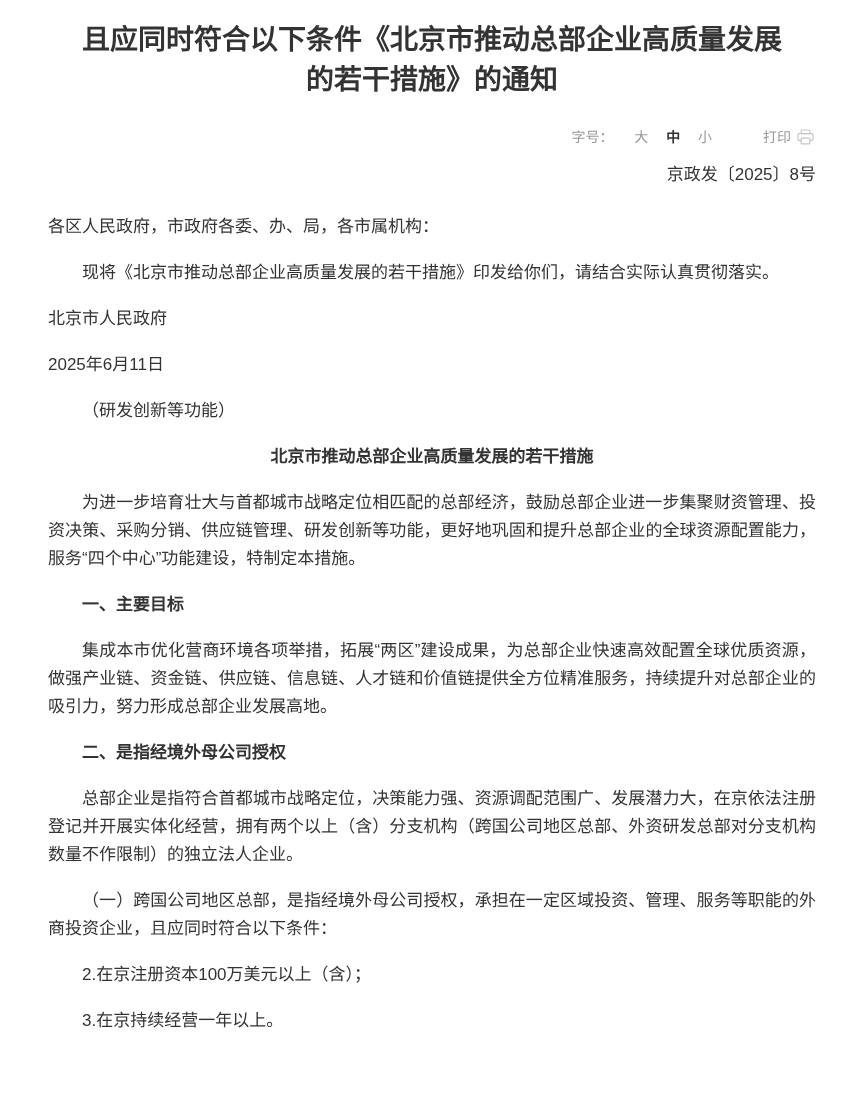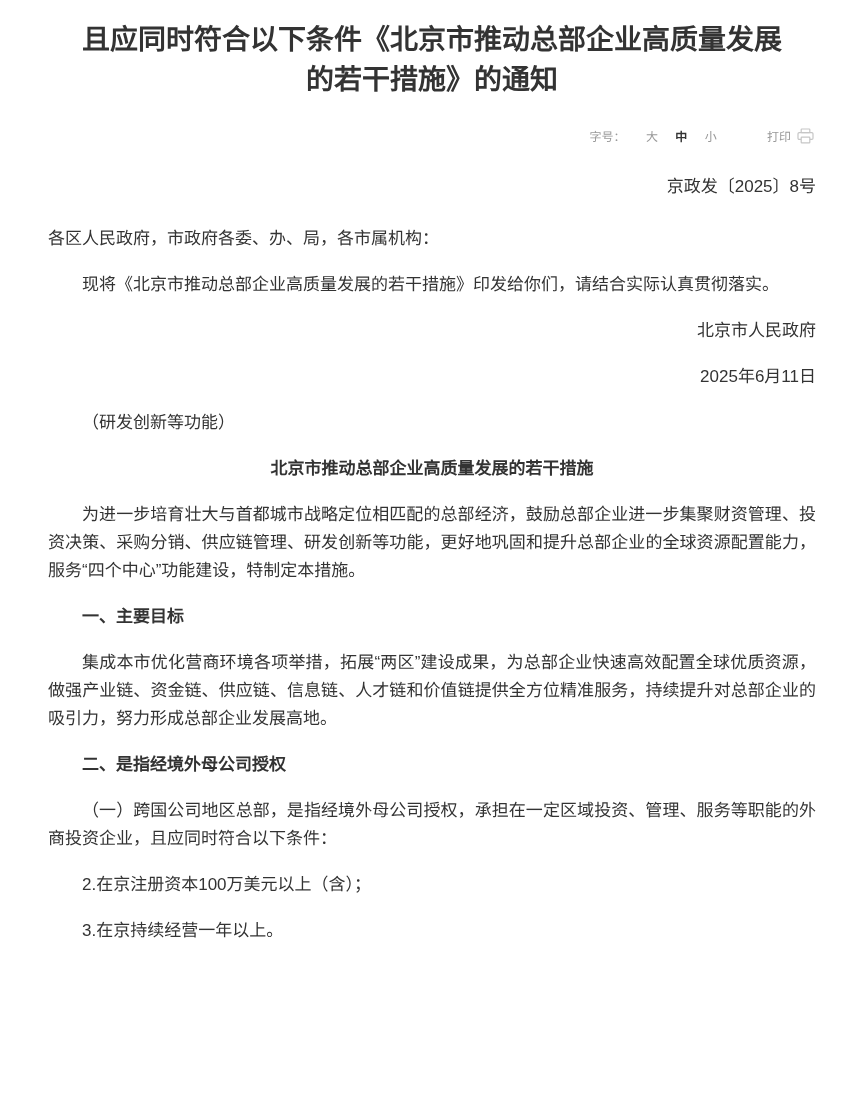--- a/index.html
+++ b/index.html
@@ -18,24 +18,24 @@
     font-size: 28px;
     font-weight: bold;
     color: #333333;
     text-align: center;
     line-height: 40px;
     padding: 0 24px;
     margin-bottom: 26px;
   }
   .toolbar {
     text-align: right;
-    font-size: 12px;
+    font-size: 14px;
     color: #999999;
     line-height: 22px;
-    margin-bottom: 24px;
+    margin-bottom: 12px;
     padding-right: 2px;
     user-select: none;
   }
   .toolbar .label { color: #999999; margin-right: 10px; }
   .toolbar .size-btn {
     color: #999999;
     margin: 0 7px;
     cursor: pointer;
     display: inline-block;
   }
@@ -63,21 +63,21 @@
   }
   .body-text p {
     font-size: 17px;
     color: #333333;
     line-height: 28px;
     margin: 0 0 18px;
     text-align: justify;
   }
   .body-text p.indent { text-indent: 2em; }
   .body-text p.bold-heading { text-indent: 2em; font-weight: bold; }
-  .body-text p.align-right { text-align: right; }
+  .body-text p.align-right { text-align: left; }
   .body-text p.center-bold { text-align: center; font-weight: bold; text-indent: 0; }
 </style>
 </head>
 <body>
 
 <div class="page">
 
   <h1 class="doc-title">且应同时符合以下条件《北京市推动总部企业高质量发展的若干措施》的通知</h1>
 
   <div class="toolbar">
@@ -98,18 +98,19 @@
     <p>各区人民政府，市政府各委、办、局，各市属机构：</p>
     <p class="indent">现将《北京市推动总部企业高质量发展的若干措施》印发给你们，请结合实际认真贯彻落实。</p>
     <p class="align-right">北京市人民政府</p>
     <p class="align-right">2025年6月11日</p>
     <p class="indent">（研发创新等功能）</p>
     <p class="center-bold">北京市推动总部企业高质量发展的若干措施</p>
     <p class="indent">为进一步培育壮大与首都城市战略定位相匹配的总部经济，鼓励总部企业进一步集聚财资管理、投资决策、采购分销、供应链管理、研发创新等功能，更好地巩固和提升总部企业的全球资源配置能力，服务“四个中心”功能建设，特制定本措施。</p>
     <p class="bold-heading">一、主要目标</p>
     <p class="indent">集成本市优化营商环境各项举措，拓展“两区”建设成果，为总部企业快速高效配置全球优质资源，做强产业链、资金链、供应链、信息链、人才链和价值链提供全方位精准服务，持续提升对总部企业的吸引力，努力形成总部企业发展高地。</p>
     <p class="bold-heading">二、是指经境外母公司授权</p>
+    <p class="indent">总部企业是指符合首都城市战略定位，决策能力强、资源调配范围广、发展潜力大，在京依法注册登记并开展实体化经营，拥有两个以上（含）分支机构（跨国公司地区总部、外资研发总部对分支机构数量不作限制）的独立法人企业。</p>
     <p class="indent">（一）跨国公司地区总部，是指经境外母公司授权，承担在一定区域投资、管理、服务等职能的外商投资企业，且应同时符合以下条件：</p>
     <p class="indent">2.在京注册资本100万美元以上（含）；</p>
     <p class="indent">3.在京持续经营一年以上。</p>
   </div>
 
 </div>
 
 </body></html>

